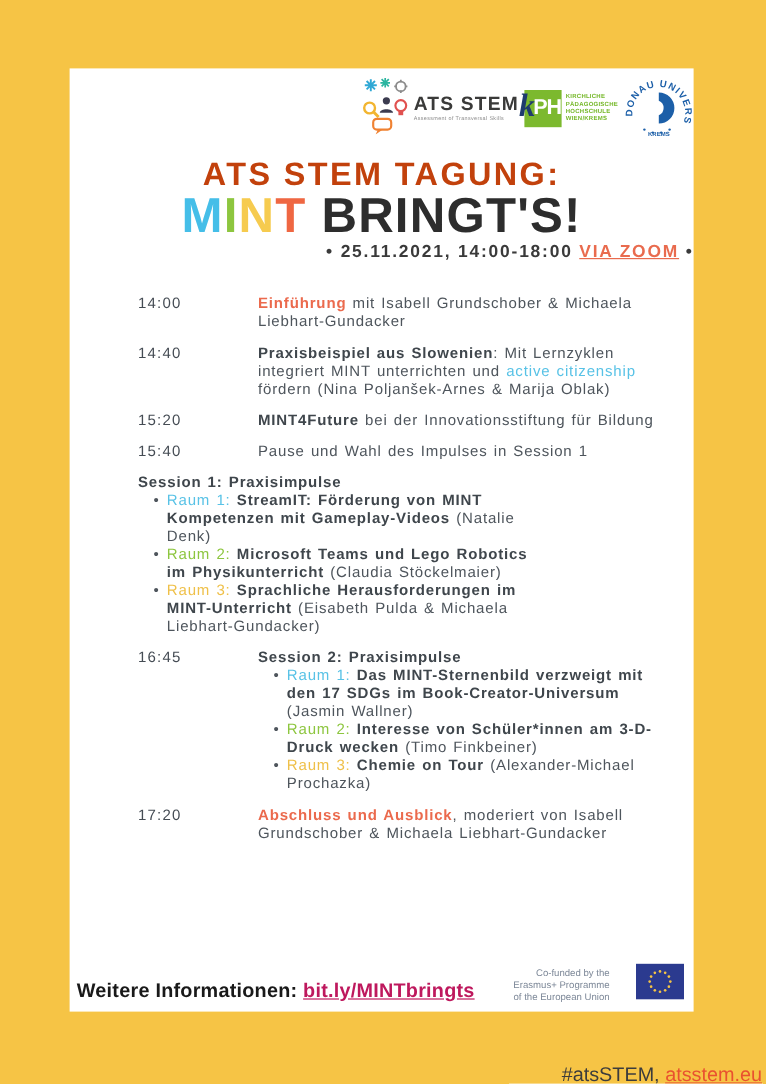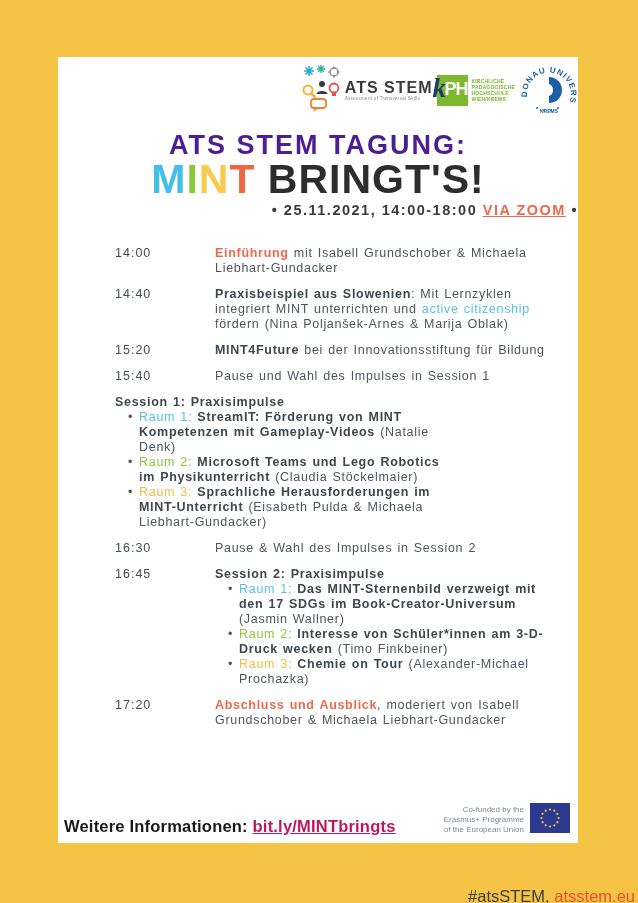--- a/index.html
+++ b/index.html
@@ -14,21 +14,21 @@
   .ats-text .ats-tag{font-size:4.5px;color:#8A8A8A;letter-spacing:.3px;}
   .kph{display:flex;align-items:flex-start;gap:3px;}
   .kph-box{position:relative;width:31px;height:31px;background:#7CB92E;}
   .kph-k{position:absolute;left:-5px;top:-2px;font-size:27px;font-weight:700;font-style:italic;color:#1F3B6E;font-family:"Liberation Serif",serif;}
   .kph-ph{position:absolute;right:1px;top:4px;font-size:18px;font-weight:800;color:#ffffff;letter-spacing:-1px;}
   .kph-lines{font-size:5px;font-weight:700;color:#76B82A;line-height:6px;letter-spacing:.2px;padding-top:3px;}
   .donau{width:58px;height:58px;}
 
   
   .title1{position:absolute;top:73px;left:0;width:100%;text-align:center;
-          font-size:27px;font-weight:800;letter-spacing:2px;color:#4c1d95;}
+          font-size:27px;font-weight:800;letter-spacing:2px;color:#c2410c;}
   .title2{position:absolute;top:99px;left:0;width:100%;text-align:center;
           font-size:41px;font-weight:800;letter-spacing:1px;color:#2D2D2D;white-space:nowrap;}
   .dateline{position:absolute;top:145px;left:0;width:100%;text-align:right;
             font-size:14.5px;font-weight:700;letter-spacing:1.5px;color:#3A3A3A;}
   .dateline a{color:#E96B4E;text-decoration:underline;}
 
   
   .schedule{position:absolute;top:189px;left:57px;width:438px;
             font-size:12.5px;letter-spacing:.7px;word-spacing:1px;line-height:15px;color:#4E555C;}
   .row{display:flex;margin-bottom:11px;}
@@ -40,21 +40,21 @@
   .seg{color:#4E555C;}
   .seg.b{font-weight:700;color:#3F464C;}
   .seg.accent{font-weight:700;color:#EB6A4D;}
   .seg.blue{color:#58C2E6;}
   .seg.green{color:#8DC63F;}
   .seg.yellow{color:#EFC049;}
 
   
   .info{position:absolute;left:6px;top:760px;font-size:16.5px;font-weight:700;color:#191919;letter-spacing:.2px;}
   .info a{color:#be185d;text-decoration:underline;}
-  .eu{position:absolute;right:8px;top:746px;display:flex;align-items:center;gap:6px;}
+  .eu{position:absolute;right:8px;top:746px;display:flex;align-items:center;gap:22px;}
   .eu-lines{font-size:8px;line-height:10px;color:#7D8898;text-align:right;}
 
   
   .bottomtag{position:absolute;right:3px;bottom:-3px;font-size:16.5px;color:#3C3C3C;}
   .bottomtag a{color:#E9512F;text-decoration:underline;}
 </style>
 </head>
 <body>
 
 <div class="card">
@@ -165,26 +165,20 @@
             <span class="dot">•</span>
             <span class="bullet-text"><span class="seg green">Raum 2:</span><span class="seg"> </span><span class="seg b">Microsoft Teams und Lego Robotics im Physikunterricht</span><span class="seg"> (Claudia Stöckelmaier)</span></span>
           </div>
           <div class="bullet">
             <span class="dot">•</span>
             <span class="bullet-text"><span class="seg yellow">Raum 3:</span><span class="seg"> </span><span class="seg b">Sprachliche Herausforderungen im MINT-Unterricht</span><span class="seg"> (Eisabeth Pulda &amp; Michaela Liebhart-Gundacker)</span></span>
           </div>
         </div>
       </div>
       <div class="row">
-        <div class="time">16:30</div>
-        <div class="desc">
-          <div><span class="seg">Pause &amp; Wahl des Impulses in Session 2</span></div>
-        </div>
-      </div>
-      <div class="row">
         <div class="time">16:45</div>
         <div class="desc">
           <div><span class="seg b">Session 2: Praxisimpulse</span></div>
           <div class="bullet">
             <span class="dot">•</span>
             <span class="bullet-text"><span class="seg blue">Raum 1:</span><span class="seg"> </span><span class="seg b">Das MINT-Sternenbild verzweigt mit den 17 SDGs im Book-Creator-Universum</span><span class="seg"> (Jasmin Wallner)</span></span>
           </div>
           <div class="bullet">
             <span class="dot">•</span>
             <span class="bullet-text"><span class="seg green">Raum 2:</span><span class="seg"> </span><span class="seg b">Interesse von Schüler*innen am 3-D-Druck wecken</span><span class="seg"> (Timo Finkbeiner)</span></span>

